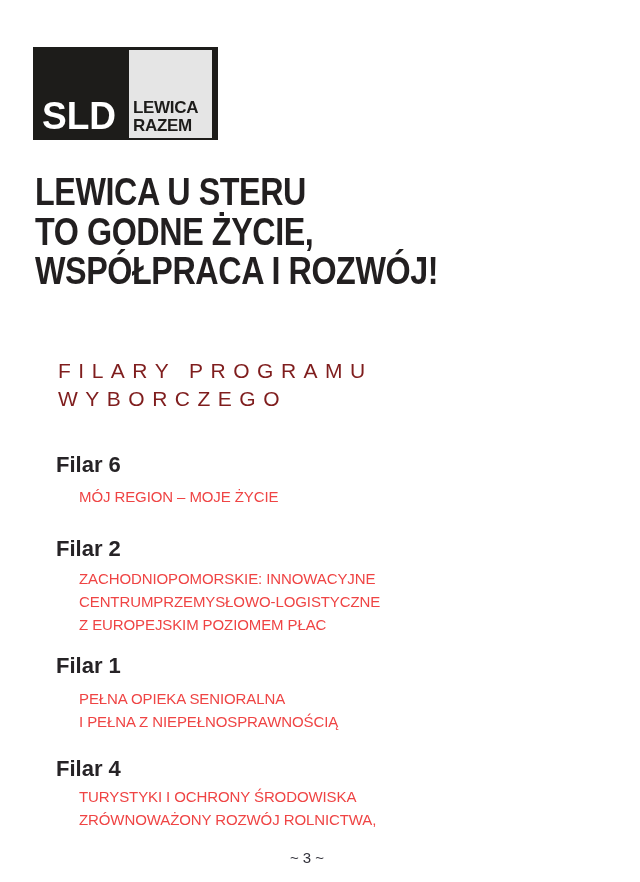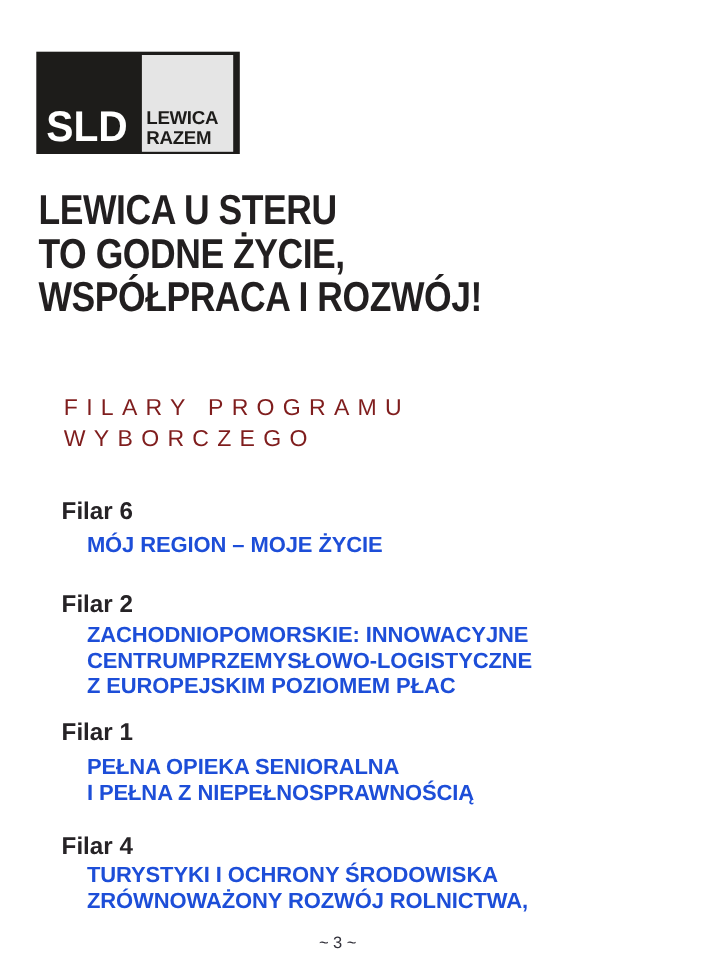--- a/index.html
+++ b/index.html
@@ -64,23 +64,23 @@
   
   .pillar-title {
     position:absolute; left:56px;
     font-size:22px; line-height:25px;
     font-weight:bold;
     color:#262326;
     white-space:nowrap;
   }
   .pillar-lines {
     position:absolute; left:79px;
-    font-size:20px; line-height:23px;
-    font-weight:700;
-    color:#1d4ed8;
+    font-size:15px; line-height:23px;
+    font-weight:400;
+    color:#ef4444;
     letter-spacing:-0.1px;
     white-space:nowrap;
   }
   .pt-1 { top:452px; }  .pl-1 { top:485px; }
   .pt-2 { top:536px; }  .pl-2 { top:567px; }
   .pt-3 { top:653px; }  .pl-3 { top:687px; }
   .pt-4 { top:756px;text-align:right; }  .pl-4 { top:785px; }
 
   
   .page-number {

